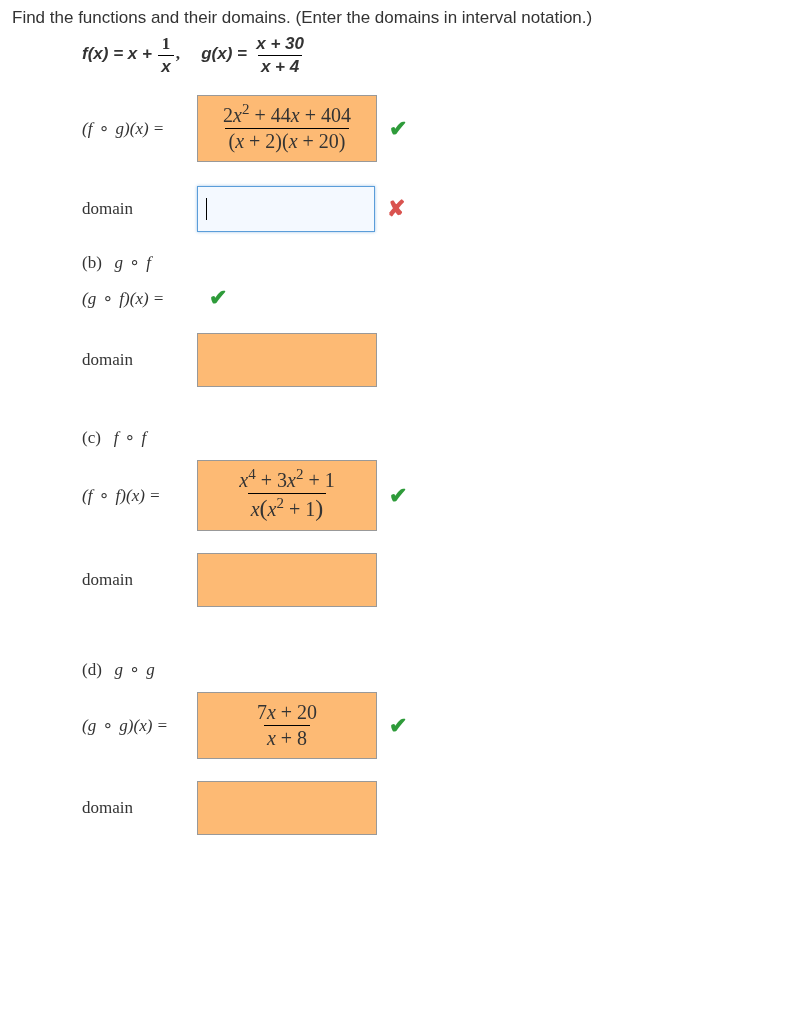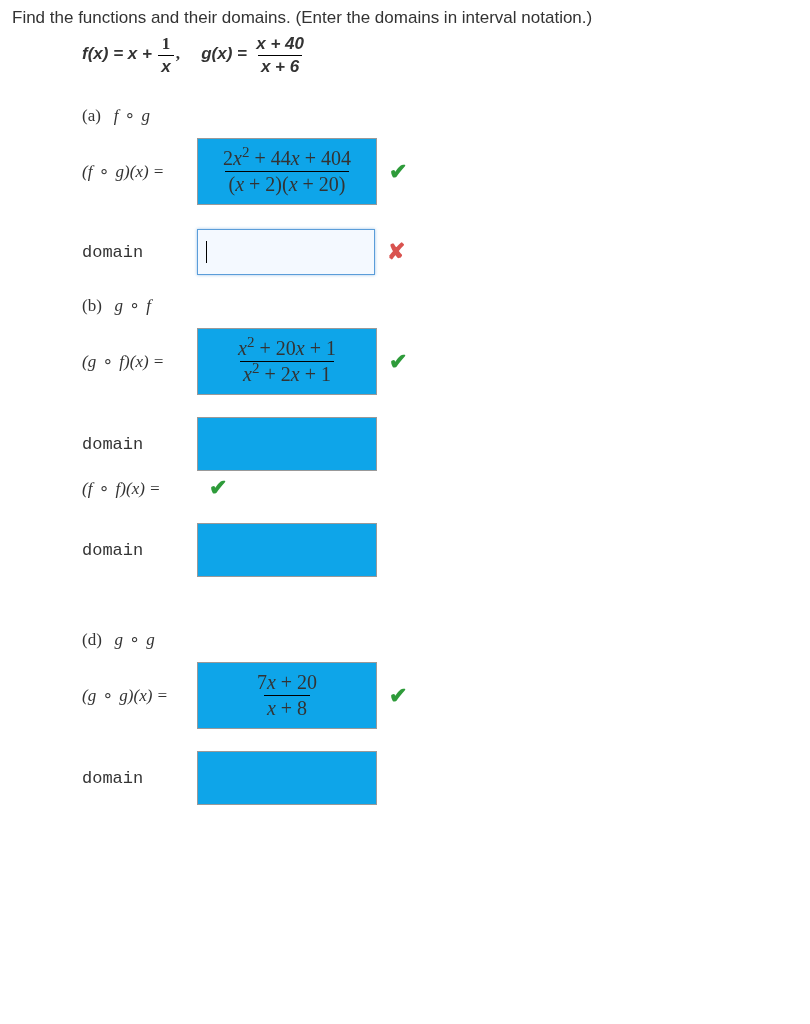--- a/index.html
+++ b/index.html
@@ -16,33 +16,33 @@
   .formula-line { margin: 6px 0 18px 70px; font-family: Verdana, serif; font-weight: bold; }
   .indent { margin-left: 70px; }
   .part-label { margin: 28px 0 12px 0; }
   .row {
     display: flex;
     align-items: center;
     margin: 4px 0;
   }
   .lhs {
     min-width: 115px;
-    font-family: Liberation Mono, monospace;
+    font-family: Liberation Serif, serif;
   }
   .answer-box {
     border: 1px solid #999;
     padding: 8px 14px;
     min-width: 150px;
     min-height: 36px;
     display: inline-flex;
     align-items: center;
     justify-content: center;
     font-family: "Times New Roman", serif;
     font-size: 20px;
-    background: #0ea5e9;
+    background: #fdba74;
   }
   .answer-box.small-empty {
     min-width: 150px;
     height: 34px;
   }
   .answer-box.focused {
     border: 1px solid #5b9dd9;
     box-shadow: 0 0 3px rgba(91,157,217,0.6);
     background: #f4f9ff;
     padding: 4px 8px;
@@ -86,29 +86,26 @@
 
 <div class="formula-line">
   <span class="vmath">f(x) = x +</span>
   <span class="frac">
     <span class="num">1</span>
     <span class="den vmath">x</span>
   </span><span>,</span>
   &nbsp;&nbsp;&nbsp;
   <span class="vmath">g(x) =</span>
   <span class="frac">
-    <span class="num vmath">x + 40</span>
-    <span class="den vmath">x + 6</span>
+    <span class="num vmath">x + 30</span>
+    <span class="den vmath">x + 4</span>
   </span>
 </div>
 
 <div class="indent">
-  <div class="part-label comp">
-    <span style="font-style:normal">(a)&nbsp;&nbsp;&nbsp;</span><span class="ital">f</span> <span class="op-o">∘</span> <span class="ital">g</span>
-  </div>
 
   <div class="row">
     <span class="lhs comp">
       (<span class="ital">f</span> <span class="op-o">∘</span> <span class="ital">g</span>)(<span class="ital">x</span>) =
     </span>
     <span class="answer-box">
       <span class="frac">
         <span class="num serif">2<span class="ital">x</span><sup>2</sup> + 44<span class="ital">x</span> + 404</span>
         <span class="den serif">(<span class="ital">x</span> + 2)(<span class="ital">x</span> + 20)</span>
       </span>
@@ -125,38 +122,41 @@
   </div>
 
   <div class="part-label comp" style="margin-top:20px">
     <span style="font-style:normal">(b)&nbsp;&nbsp;&nbsp;</span><span class="ital">g</span> <span class="op-o">∘</span> <span class="ital">f</span>
   </div>
 
   <div class="row">
     <span class="lhs comp">
       (<span class="ital">g</span> <span class="op-o">∘</span> <span class="ital">f</span>)(<span class="ital">x</span>) =
     </span>
-    <span class="answer-box">
-      <span class="frac">
-        <span class="num serif"><span class="ital">x</span><sup>2</sup> + 20<span class="ital">x</span> + 1</span>
-        <span class="den serif"><span class="ital">x</span><sup>2</sup> + 2<span class="ital">x</span> + 1</span>
-      </span>
-    </span>
     <span class="mark check">✔</span>
   </div>
 
   <div class="row" style="margin-top:22px">
     <span class="lhs" style="font-style:normal">domain</span>
     <span class="answer-box small-empty"></span>
   </div>
 
+  <div class="part-label comp" style="margin-top:40px">
+    <span style="font-style:normal">(c)&nbsp;&nbsp;&nbsp;</span><span class="ital">f</span> <span class="op-o">∘</span> <span class="ital">f</span>
+  </div>
 
   <div class="row">
     <span class="lhs comp">
       (<span class="ital">f</span> <span class="op-o">∘</span> <span class="ital">f</span>)(<span class="ital">x</span>) =
+    </span>
+    <span class="answer-box">
+      <span class="frac">
+        <span class="num serif"><span class="ital">x</span><sup>4</sup> + 3<span class="ital">x</span><sup>2</sup> + 1</span>
+        <span class="den serif"><span class="ital">x</span><span style="font-size:1.2em">(</span><span class="ital">x</span><sup>2</sup> + 1<span style="font-size:1.2em">)</span></span>
+      </span>
     </span>
     <span class="mark check">✔</span>
   </div>
 
   <div class="row" style="margin-top:22px">
     <span class="lhs" style="font-style:normal">domain</span>
     <span class="answer-box small-empty"></span>
   </div>
 
   <div class="part-label comp" style="margin-top:52px">

